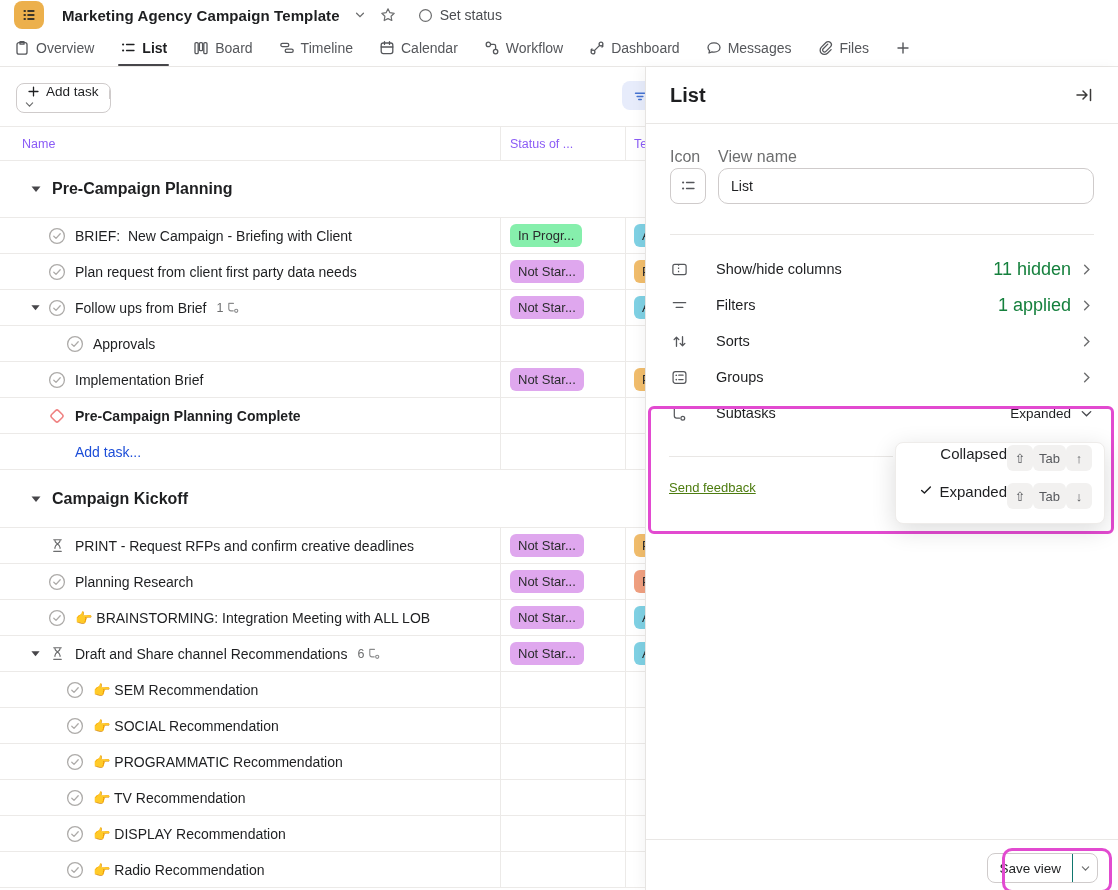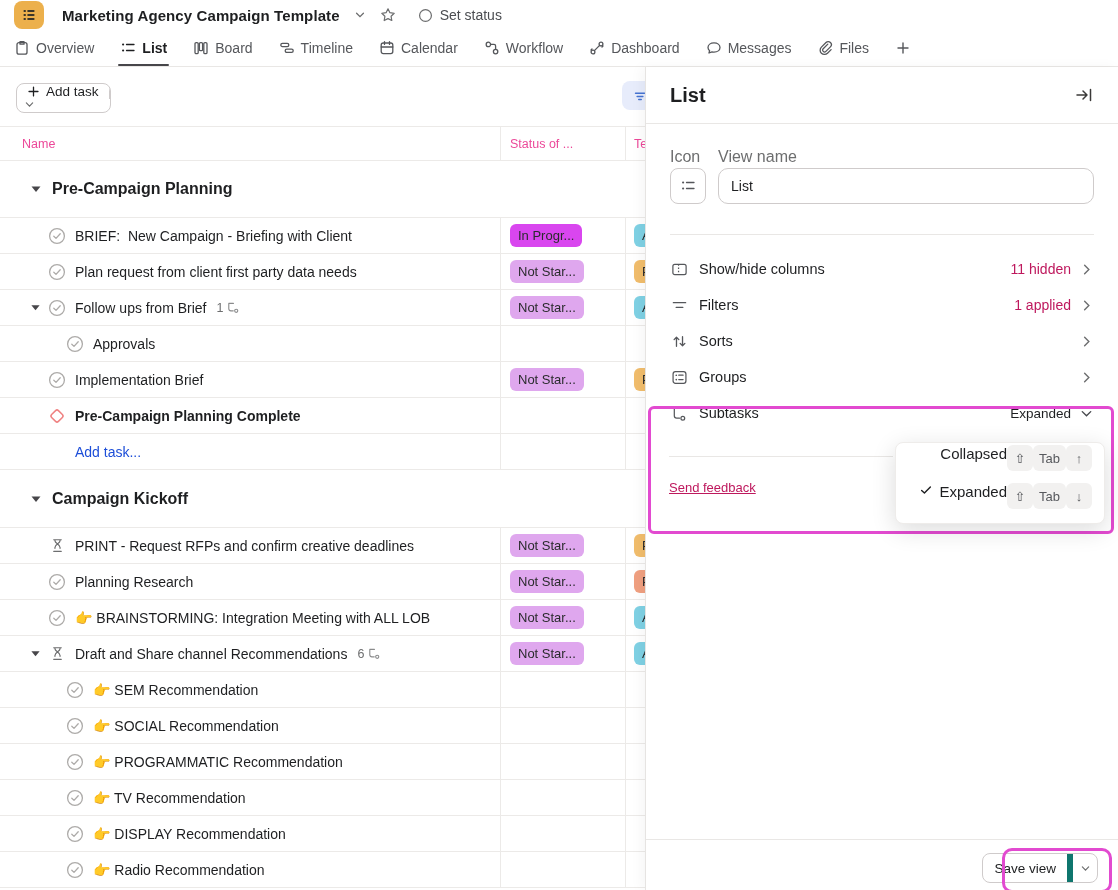--- a/index.html
+++ b/index.html
@@ -17,70 +17,70 @@
   .tab{display:flex;align-items:center;gap:6px;font-size:14px;color:#55575b;height:100%;position:relative;cursor:pointer;}
   .tab.active{color:#1e1f21;font-weight:600;}
   .tab.active::after{content:"";position:absolute;left:-2px;right:-2px;bottom:0;height:2px;background:#47464a;border-radius:2px;}
   
   .list-area{position:absolute;left:0;top:67px;width:1118px;}
   .lt-toolbar{height:59px;position:relative;}
   .add-btn{position:absolute;left:16px;top:16px;height:28px;display:flex;background:#fff;border:1px solid #cfcbcb;border-radius:8px;overflow:hidden;flex-direction:column;}
   .add-main{display:flex;align-items:center;gap:6px;padding:0 10px;font-size:13.5px;border-right:1px solid #cfcbcb;}
   .add-caret{width:25px;display:flex;align-items:center;justify-content:center;}
   .filter-chip{position:absolute;left:622px;top:14px;width:36px;height:29px;border-radius:8px;background:#e7ecfb;display:flex;align-items:center;justify-content:center;}
-  .thead{height:35px;border-top:1px solid #eceae8;border-bottom:1px solid #eceae8;position:relative;display:flex;align-items:center;font-size:12.5px;color:#ec4899;box-sizing:border-box;}
+  .thead{height:35px;border-top:1px solid #eceae8;border-bottom:1px solid #eceae8;position:relative;display:flex;align-items:center;font-size:12.5px;color:#8b5cf6;box-sizing:border-box;}
   .th-name{padding-left:22px;}
   .cell-status{position:absolute;left:500px;top:0;bottom:0;width:125px;border-left:1px solid #eceae8;display:flex;align-items:center;padding-left:9px;box-sizing:border-box;}
   .cell-te{position:absolute;left:625px;top:0;bottom:0;right:0;border-left:1px solid #eceae8;display:flex;align-items:center;padding-left:8px;box-sizing:border-box;}
   .section-h{display:flex;align-items:center;padding-left:30px;gap:10px;}
   .sec1{height:56px;} .sec2{height:57px;}
   .section-title{font-size:16px;font-weight:700;}
   .rows{border-top:1px solid #eceae8;}
   .trow{position:relative;height:36px;border-bottom:1px solid #eceae8;display:flex;align-items:center;padding-left:30px;font-size:14px;box-sizing:border-box;}
   .caret-sp{width:18px;flex:0 0 18px;display:flex;align-items:center;}
   .task-ic{width:18px;height:18px;flex:0 0 18px;margin-right:9px;display:flex;align-items:center;justify-content:center;}
   .task-name{white-space:pre;}
   .trow.bold .task-name{font-weight:700;}
   .trow.indent{padding-left:66px;}
   .count{margin-left:10px;display:flex;align-items:center;gap:3px;color:#6d6e6f;font-size:12.5px;}
   .addtask-row .task-name{color:#1d4ed8;}
   .badge{height:23px;display:inline-flex;align-items:center;padding:0 8px;border-radius:6px;font-size:13px;color:#2a2b2d;white-space:nowrap;}
-  .bg-gray{background:#d946ef;}
+  .bg-gray{background:#86efac;}
   .bg-purple{background:#dfa7ee;}
   .bg-cyan{background:#7fd1e4;}
   .bg-orange{background:#f1bd6c;}
   .bg-salmon{background:#f0a080;}
   
   .side-panel{position:absolute;left:645px;top:67px;width:473px;height:823px;background:#fff;border-left:1px solid #e6e4e2;box-sizing:border-box;box-shadow:-4px 0 12px rgba(0,0,0,.04);}
   .p-header{height:57px;display:flex;align-items:center;justify-content:space-between;padding:0 24px;border-bottom:1px solid #e9e7e5;box-sizing:border-box;}
   .p-title{font-size:20px;font-weight:600;}
   .p-body{padding:24px 24px 0;}
   .lbl-row{display:grid;grid-template-columns:36px 1fr;gap:12px;font-size:16px;color:#6d6e6f;margin-bottom:2px;}
   .field-row{display:grid;grid-template-columns:36px 1fr;gap:12px;}
   .icon-btn{width:36px;height:36px;border:1px solid #cfcbcb;border-radius:8px;display:flex;align-items:center;justify-content:center;box-sizing:border-box;background:#fff;}
   .p-input{height:36px;border:1px solid #cfcbcb;border-radius:10px;padding:0 12px;font-size:14px;color:#1e1f21;box-sizing:border-box;width:100%;font-family:inherit;outline:none;background:#fff;}
   .p-div{height:1px;background:#e9e7e5;margin-top:30px;}
   .settings{padding-top:16px;}
-  .set-row{height:36px;display:flex;align-items:center;gap:11px;cursor:pointer;}
+  .set-row{height:36px;display:flex;align-items:center;gap:28px;cursor:pointer;}
   .set-ic{width:18px;display:flex;justify-content:center;}
   .set-label{font-size:14.5px;}
   .set-right{margin-left:auto;display:flex;align-items:center;gap:8px;}
-  .set-val{font-size:14px;color:#be185d;}
+  .set-val{font-size:18px;color:#15803d;}
   
   .div2{position:absolute;left:669px;top:456px;width:224px;height:1px;background:#e9e7e5;}
-  .send-fb{position:absolute;left:669px;top:480px;font-size:13px;color:#be185d;text-decoration:underline;cursor:pointer;}
+  .send-fb{position:absolute;left:669px;top:480px;font-size:13px;color:#4d7c0f;text-decoration:underline;cursor:pointer;}
   .dropdown{position:absolute;left:895px;top:442px;width:210px;background:#fff;border:1px solid #eeecea;border-radius:8px;box-shadow:0 6px 24px rgba(0,0,0,.14);padding:2px 0;box-sizing:border-box;}
   .dd-row{height:38px;display:flex;justify-content:flex-end;padding:0 12px;font-size:15px;cursor:pointer;}
   .dd-check{width:18px;margin-right:2px;display:flex;}
   .key{min-width:26px;height:26px;background:#f2f1f0;border-radius:6px;display:flex;align-items:center;justify-content:center;font-size:13px;color:#57595d;box-sizing:border-box;padding:0 6px;}
   .hl-subtasks{position:absolute;left:648px;top:406px;width:460px;height:122px;border:3px solid #e24ad0;border-radius:6px;pointer-events:none;}
   .hl-save{position:absolute;left:1002px;top:848px;width:104px;height:39px;border:3px solid #e24ad0;border-radius:10px;pointer-events:none;}
   .p-footer{position:absolute;left:0;right:0;bottom:0;height:50px;border-top:1px solid #e9e7e5;}
   .save-btn{position:absolute;right:20px;top:13px;height:28px;display:flex;background:#fff;border:1px solid #cfcbcb;border-radius:8px;overflow:hidden;}
-  .save-main{display:flex;align-items:center;padding:0 11px;font-size:13.5px;border-right:6px solid #0f766e;}
+  .save-main{display:flex;align-items:center;padding:0 11px;font-size:13.5px;border-right:1px solid #0f766e;}
   .save-caret{width:24px;display:flex;align-items:center;justify-content:center;}
 </style>
 </head>
 <body>
 
 <div class="topbar">
   <div class="proj-tile">
     <svg width="16" height="16" viewBox="0 0 16 16">
       <g fill="#3c362a">
         <rect x="2.6" y="2.9" width="2.2" height="2" rx="

